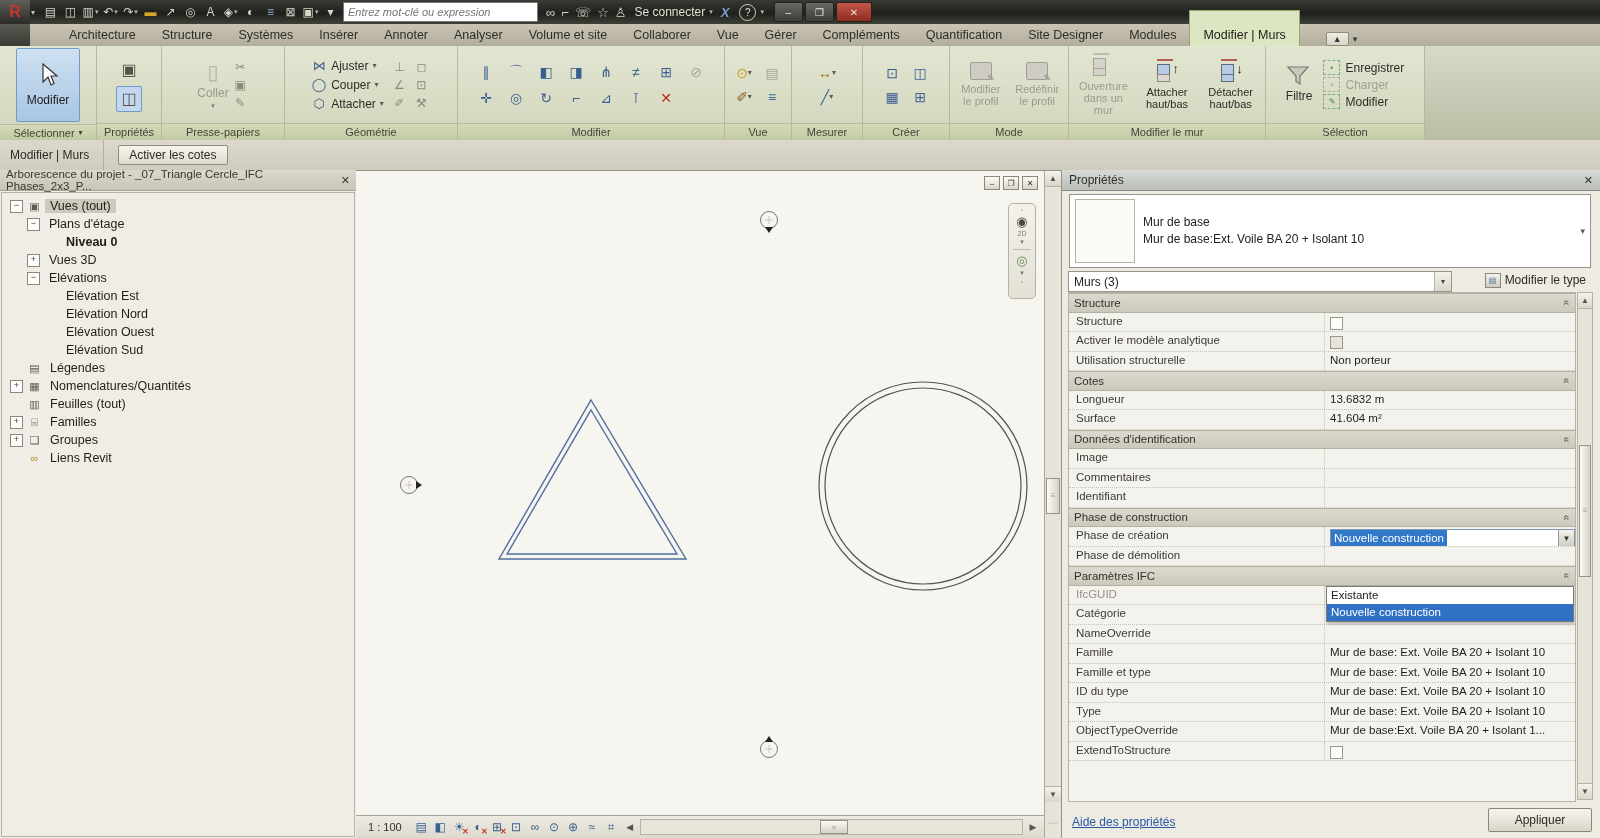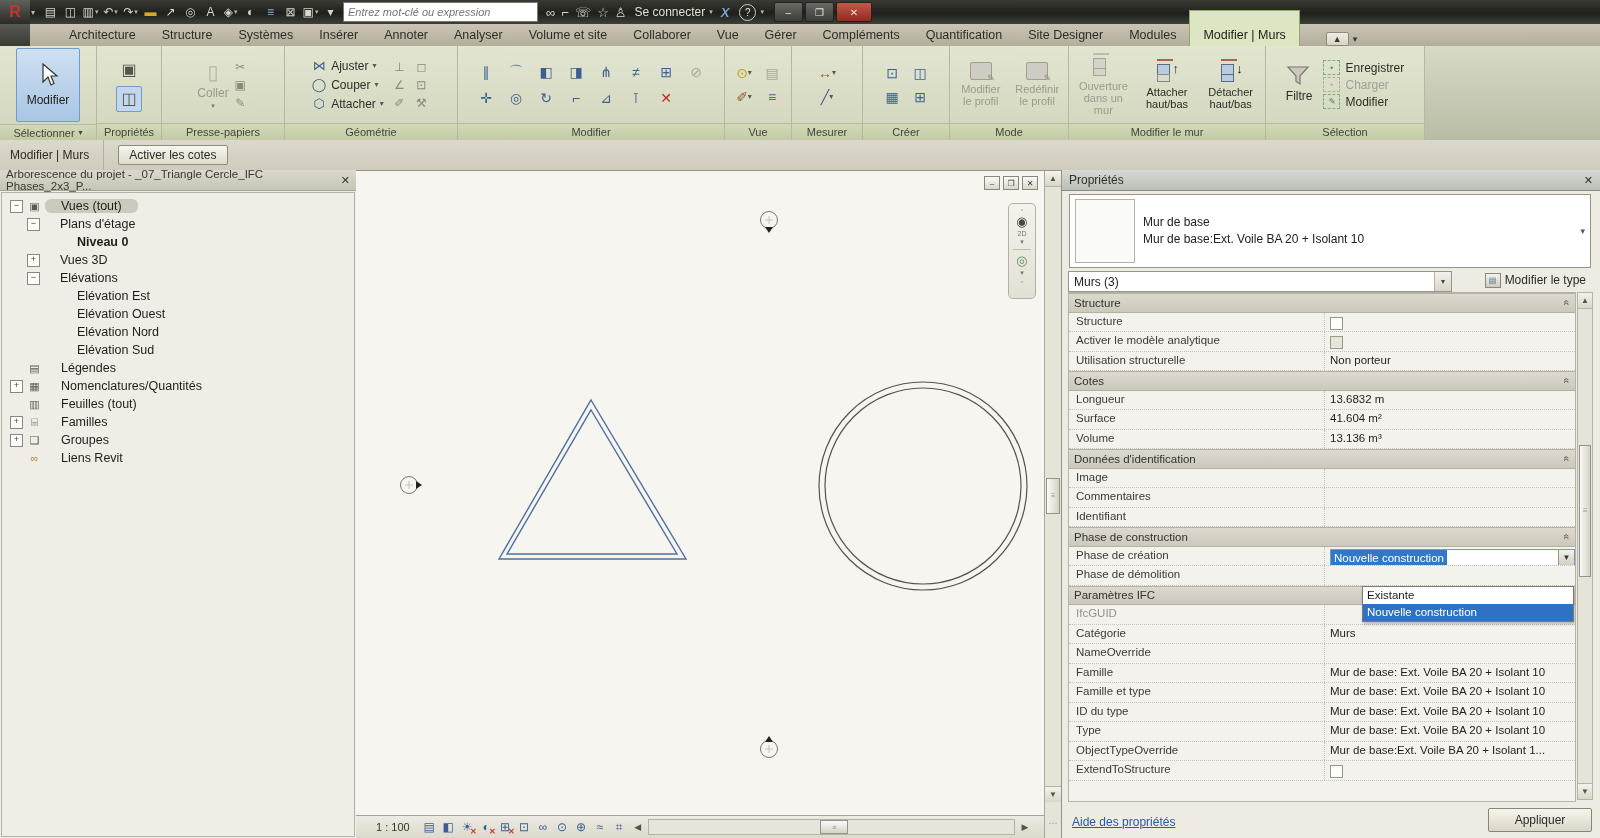--- a/index.html
+++ b/index.html
@@ -96,40 +96,40 @@
     background:linear-gradient(#f7f5ee,#dedacd);border:1px solid #8f8c7c;border-radius:2px;}
 
   
   .browser{position:absolute;left:0;top:170px;width:356px;bottom:0;background:#efede6;
     border-right:2px solid #8d8a7c;display:flex;flex-direction:column;}
   .bhdr{height:20px;background:linear-gradient(#dbd8cd,#c7c4b8);border-bottom:1px solid #a5a296;
     display:flex;align-items:center;font-size:11.5px;color:#3a392f;padding:0 6px;}
   .bhdr .x{margin-left:auto;font-size:11px;color:#3a392f;}
   .tree{flex:1;background:#efede6;border:1px solid #b5b2a6;margin:1px;padding:4px 0;overflow:hidden;}
   .titem{display:flex;align-items:center;height:18px;font-size:12.5px;color:#1f1e18;white-space:nowrap;}
-  .titem .lab{padding:0 16px;border-radius:6px;}
+  .titem .lab{padding:0 5px;}
   .titem.sel .lab{background:#ccc9bd;}
   .titem.bold .lab{font-weight:bold;}
   .exp{width:11px;height:11px;border:1px solid #8a877b;background:#fdfdfb;font-size:9px;line-height:9px;
     text-align:center;color:#444;margin-right:4px;flex:none;}
   .exp.none{visibility:hidden;}
   .tico{width:15px;text-align:center;font-size:11px;color:#5d5b50;margin-right:3px;flex:none;}
 
   
   .canvas{position:absolute;left:356px;top:170px;width:688px;bottom:0;background:#f6f5f0;border-top:1px solid #96948a;}
   .winbtns2{position:absolute;top:5px;right:6px;display:flex;gap:3px;z-index:5;}
   .wb2{width:14px;height:12px;border:1px solid #8a877b;background:linear-gradient(#fbfaf6,#dad7cc);
     display:flex;align-items:center;justify-content:center;font-size:8px;color:#333;}
   .navbar{position:absolute;top:32px;right:8px;width:26px;height:90px;background:linear-gradient(#f4f2ea,#e3e0d5);
     border:1px solid #b4b1a4;border-radius:5px;z-index:5;display:flex;flex-direction:column;align-items:center;padding:2px 0;gap:1px;}
   .nvi{font-size:13px;color:#4a4a42;}
   .nvs{font-size:7px;color:#777;}
   .nv-sep{width:18px;border-top:1px solid #c0bdb0;margin:2px 0;}
   .viewbar{position:absolute;left:0;right:0;bottom:0;height:22px;background:linear-gradient(#edebe2,#dcd9cd);
-    border-top:1px solid #a5a296;display:flex;align-items:center;padding:0 12px;gap:3px;font-size:11px;color:#33322b;margin-top:24px;}
+    border-top:1px solid #a5a296;display:flex;align-items:center;padding:0 4px;gap:3px;font-size:11px;color:#33322b;margin-top:24px;}
   .vb-scale{padding:1px 8px;}
   .vbi{width:17px;height:16px;display:flex;align-items:center;justify-content:center;font-size:12px;color:#3c5f92;position:relative;}
   .vbi.off::after{content:"✕";position:absolute;right:-1px;bottom:-1px;font-size:8px;color:#c23b2c;font-weight:bold;}
   .hs-btn{width:14px;font-size:9px;color:#55534a;text-align:center;}
   .hs-track{flex:1;height:14px;background:#e7e4da;border:1px solid #b5b2a6;position:relative;}
   .hs-thumb{position:absolute;left:47%;top:0;bottom:0;width:26px;background:linear-gradient(#fbfaf6,#d5d2c6);
     border:1px solid #96948a;display:flex;align-items:center;justify-content:center;font-size:7px;color:#888;}
 
   
   .vscroll{position:absolute;left:1044px;top:171px;width:16px;bottom:0;background:#e6e3d9;border-left:1px solid #aaa79b;}
@@ -170,21 +170,21 @@
   .pl.dis{color:#94928a;}
   .pv{flex:1;padding:2px 0 0 5px;color:#1f1e18;white-space:nowrap;overflow:hidden;display:flex;align-items:flex-start;}
   .cb{width:11px;height:11px;border:1px solid #9a978b;background:#fdfdfb;margin-top:2px;font-size:9px;line-height:10px;
     text-align:center;color:#8a887e;}
   .cb.dis{background:#e7e4da;}
   .combo-field{flex:1;height:16px;background:#fff;border:1px solid #7a97b8;display:flex;align-items:center;margin:0;}
   .combo-sel{background:#3179c8;color:#fff;padding:0 3px;height:100%;display:flex;align-items:center;}
   .combo-btn{width:15px;height:100%;margin-left:auto;background:linear-gradient(#f4f2ea,#cfccc0);
     border-left:1px solid #9a978b;display:flex;align-items:center;justify-content:center;font-size:8px;color:#333;}
   .pdrop{position:absolute;left:257px;right:1px;background:#fff;border:1px solid #7a7a72;z-index:9;
-    box-shadow:1px 2px 3px rgba(0,0,0,.25);margin-left:36px;}
+    box-shadow:1px 2px 3px rgba(0,0,0,.25);}
   .pdi{height:17px;display:flex;align-items:center;padding:0 4px;color:#1f1e18;}
   .pdi.sel{background:#2f71c4;color:#fff;}
   .pscroll{position:absolute;top:122px;right:7px;width:16px;height:508px;background:#e6e3d9;border:1px solid #b5b2a6;box-sizing:border-box;}
   .ps-thumb{position:absolute;top:30%;left:1px;right:1px;height:130px;background:linear-gradient(90deg,#fbfaf6,#d5d2c6);
     border:1px solid #96948a;display:flex;align-items:center;justify-content:center;font-size:8px;color:#999;}
   .pfoot{position:absolute;left:0;right:0;bottom:0;height:34px;}
   .phelp{position:absolute;left:10px;bottom:9px;color:#2759a8;text-decoration:underline;font-size:12px;margin-top:9px;}
   .papply{position:absolute;right:8px;bottom:6px;width:102px;height:22px;background:linear-gradient(#f7f5ee,#d9d5c8);
     border:1px solid #8a8778;border-radius:2px;font-size:12px;color:#2c2b25;display:flex;align-items:center;justify-content:center;}
 </style>
@@ -540,25 +540,25 @@
       <div class="titem" style="padding-left: 25px;">
         <span class="exp">−</span>
         <span class="lab">Elévations</span>
       </div>
       <div class="titem" style="padding-left: 42px;">
         <span class="exp none">−</span>
         <span class="lab">Elévation Est</span>
       </div>
       <div class="titem" style="padding-left: 42px;">
         <span class="exp none">−</span>
-        <span class="lab">Elévation Ouest</span>
+        <span class="lab">Elévation Nord</span>
       </div>
       <div class="titem" style="padding-left: 42px;">
         <span class="exp none">−</span>
-        <span class="lab">Elévation Nord</span>
+        <span class="lab">Elévation Ouest</span>
       </div>
       <div class="titem" style="padding-left: 42px;">
         <span class="exp none">−</span>
         <span class="lab">Elévation Sud</span>
       </div>
       <div class="titem" style="padding-left: 8px;">
         <span class="exp none">−</span>
         <span class="tico">▤</span>
         <span class="lab">Légendes</span>
       </div>
@@ -717,24 +717,20 @@
         <span class="chev">«</span>
       </div>
       <div class="prow">
         <span class="pl">Longueur</span>
         <span class="pv">13.6832 m</span>
       </div>
       <div class="prow">
         <span class="pl">Surface</span>
         <span class="pv">41.604 m²</span>
       </div>
-      <div class="prow">
-        <span class="pl">Volume</span>
-        <span class="pv">13.136 m³</span>
-      </div>
       <div class="psec">
         <span>Données d'identification</span>
         <span class="chev">«</span>
       </div>
       <div class="prow">
         <span class="pl">Image</span>
         <span class="pv"></span>
       </div>
       <div class="prow">
         <span class="pl">Commentaires</span>

